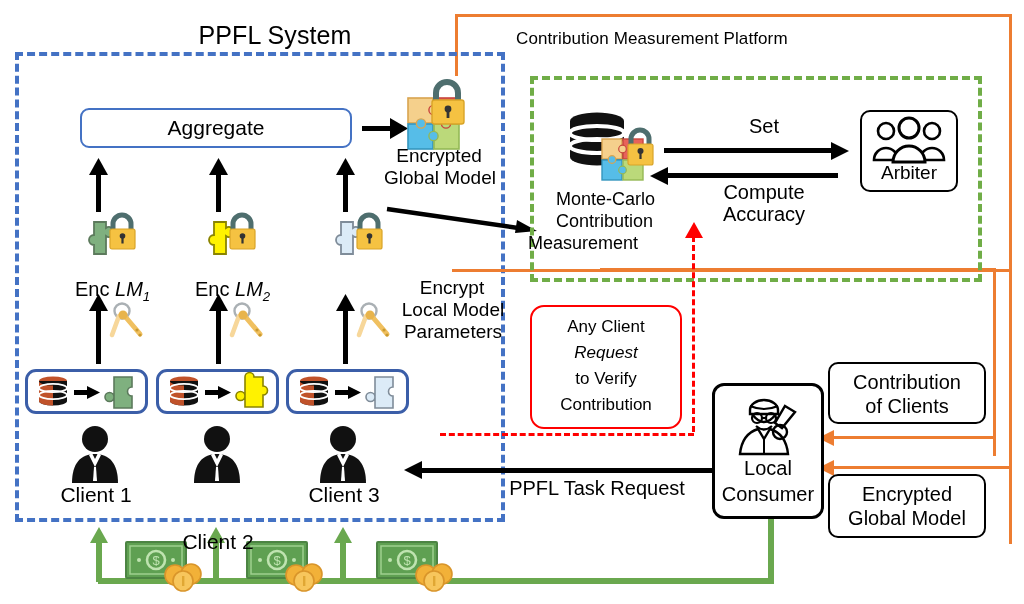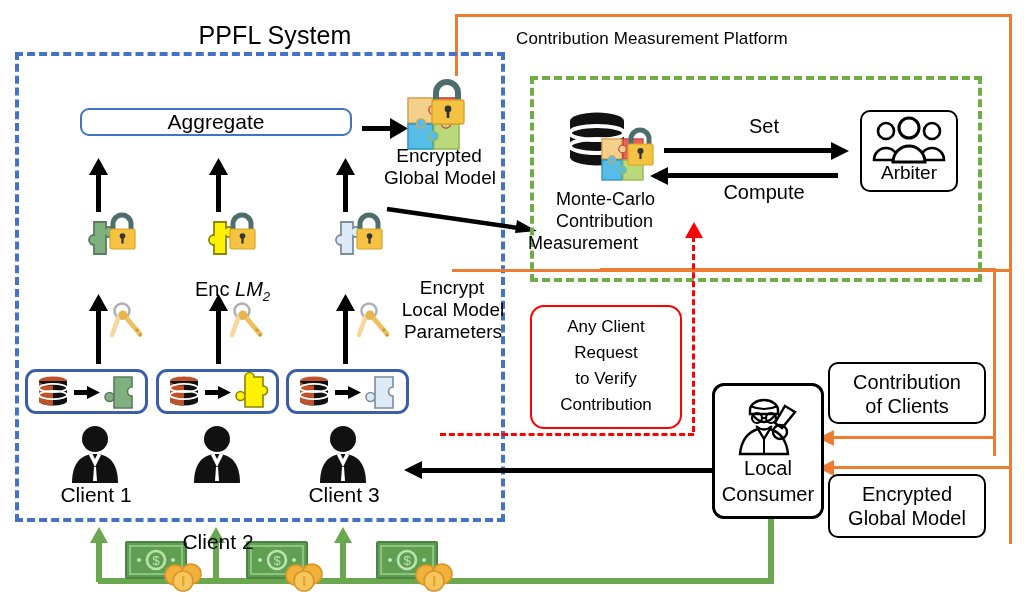--- a/index.html
+++ b/index.html
@@ -111,21 +111,21 @@
   <svg class="icon" style="left:413px;top:561px;" width="42" height="30" viewBox="0 0 42 30">
     <circle cx="13" cy="14" r="10" fill="#F2B138" stroke="#D9952A" stroke-width="1.6"></circle>
     <circle cx="29" cy="13" r="10" fill="#F2B138" stroke="#D9952A" stroke-width="1.6"></circle>
     <circle cx="21" cy="20" r="10" fill="#F7C65C" stroke="#D9952A" stroke-width="1.6"></circle>
     <rect x="20" y="15" width="2.4" height="10" fill="#E0A733"></rect>
   </svg>
 
   <div class="txt title ctr" style="left:150px;top:22px;width:250px;">PPFL System</div>
   <div class="abs dashed-blue" style="left:15px;top:52px;width:490px;height:470px;"></div>
 
-  <div class="abs rbox rbox-blue" style="left:80px;top:108px;width:272px;height:28px;">
+  <div class="abs rbox rbox-blue" style="left:80px;top:108px;width:272px;height:40px;">
     <span class="lbl" style="font-size:21px;">Aggregate</span>
   </div>
 
   <div class="abs" style="left:362px;top:126px;width:32px;height:5px;background:#000;"></div>
   <svg class="icon" style="left:390px;top:118px;" width="18" height="21" viewBox="0 0 18 21">
       <polygon points="18,10.5 0,0 0,21" fill="#000"></polygon>
     </svg>
 
   <svg class="icon" style="left:406px;top:88px;" width="62" height="62" viewBox="0 0 62 62">
     <rect x="2" y="10" width="25" height="25" fill="#F5D08C" stroke="#D9A44F" stroke-width="1.6"></rect>
@@ -161,20 +161,23 @@
 
   <svg class="icon" style="left:82px;top:218px;" width="40" height="40" viewBox="0 0 40 40">
     <path d="M12 4 h12 v6 a5 5 0 0 1 8 4 a5 5 0 0 1 -8 4 v18 H12 v-9 a5 5 0 0 1 -5-5 a5 5 0 0 1 5-5 z" fill="#7FB07F" stroke="#5C7A5C" stroke-width="1.8"></path>
   </svg>
   <svg class="icon" style="left:104px;top:210px;" width="36" height="42" viewBox="0 0 36 42">
     <path d="M9 21 V14 a9 9 0 0 1 18 0 V21" fill="none" stroke="#4E6E6E" stroke-width="5"></path>
     <rect x="6" y="19" width="25" height="20" rx="2" fill="#F5C242" stroke="#D9A428" stroke-width="1.2"></rect>
     <circle cx="18.5" cy="26" r="2.8" fill="#333"></circle>
       <rect x="17.4" y="27" width="2.2" height="6.5" fill="#333"></rect>
   </svg>
+  <div class="txt lbl ctr" style="left:44px;top:258px;width:115px;font-size:20px;">
+    <span>Enc </span><span class="ital-sub" style="font-style:italic;">LM</span><sub class="ital-sub" style="font-style:italic;">1</sub>
+  </div>
 
   <svg class="icon" style="left:202px;top:218px;" width="40" height="40" viewBox="0 0 40 40">
     <path d="M12 4 h12 v6 a5 5 0 0 1 8 4 a5 5 0 0 1 -8 4 v18 H12 v-9 a5 5 0 0 1 -5-5 a5 5 0 0 1 5-5 z" fill="#FFF200" stroke="#8A8400" stroke-width="1.8"></path>
   </svg>
   <svg class="icon" style="left:224px;top:210px;" width="36" height="42" viewBox="0 0 36 42">
     <path d="M9 21 V14 a9 9 0 0 1 18 0 V21" fill="none" stroke="#4E6E6E" stroke-width="5"></path>
     <rect x="6" y="19" width="25" height="20" rx="2" fill="#F5C242" stroke="#D9A428" stroke-width="1.2"></rect>
     <circle cx="18.5" cy="26" r="2.8" fill="#333"></circle>
       <rect x="17.4" y="27" width="2.2" height="6.5" fill="#333"></rect>
   </svg>
@@ -345,20 +348,21 @@
   <div class="abs" style="left:664px;top:148px;width:172px;height:4.5px;background:#000;"></div>
   <svg class="icon" style="left:831px;top:142px;" width="18" height="18" viewBox="0 0 18 18">
       <polygon points="18,9 0,0 0,18" fill="#000"></polygon>
     </svg>
 
   <svg class="icon" style="left:650px;top:167px;" width="18" height="18" viewBox="0 0 18 18">
       <polygon points="0,9 18,0 18,18" fill="#000"></polygon>
     </svg>
   <div class="abs" style="left:666px;top:173px;width:172px;height:4.5px;background:#000;"></div>
   <div class="txt lbl ctr" style="left:676px;top:182px;width:176px;font-size:20px;">Compute</div>
+  <div class="txt lbl ctr" style="left:676px;top:204px;width:176px;font-size:20px;">Accuracy</div>
 
   <div class="abs rbox rbox-black-thin" style="left:860px;top:110px;width:98px;height:82px;"></div>
   <svg class="icon" style="left:872px;top:118px;" width="74" height="46" viewBox="0 0 74 46">
     <circle cx="14" cy="13" r="8" fill="#fff" stroke="#000" stroke-width="2.6"></circle>
     <path d="M2 42 a12 12 0 0 1 24 0 z" fill="#fff" stroke="#000" stroke-width="2.6"></path>
     <circle cx="60" cy="13" r="8" fill="#fff" stroke="#000" stroke-width="2.6"></circle>
     <path d="M48 42 a12 12 0 0 1 24 0 z" fill="#fff" stroke="#000" stroke-width="2.6"></path>
     <circle cx="37" cy="10" r="10" fill="#fff" stroke="#000" stroke-width="3"></circle>
     <path d="M21 44 a16 16 0 0 1 32 0 z" fill="#fff" stroke="#000" stroke-width="3"></path>
   </svg>
@@ -366,28 +370,29 @@
 
   <div class="abs" style="left:692px;top:236px;width:0;height:196px;border-left:3px dashed #FF0000;"></div>
   <svg class="icon" style="left:685px;top:222px;" width="18" height="16" viewBox="0 0 18 16">
       <polygon points="9,0 18,16 0,16" fill="#FF0000"></polygon>
     </svg>
 
   <div class="abs" style="left:440px;top:433px;width:254px;height:0;border-top:3px dashed #FF0000;"></div>
 
   <div class="abs rbox rbox-red" style="left:530px;top:305px;width:152px;height:124px;flex-direction:column;"></div>
   <div class="txt lbl-sm ctr" style="left:530px;top:318px;width:152px;font-size:17px;">Any Client</div>
-  <div class="txt lbl-sm ctr" style="left:530px;top:344px;width:152px;font-size:17px;">Request</div>
+  <div class="txt lbl-sm ctr" style="left:530px;top:344px;width:152px;font-size:17px;font-style:italic;">Request</div>
   <div class="txt lbl-sm ctr" style="left:530px;top:370px;width:152px;font-size:17px;">to Verify</div>
   <div class="txt lbl-sm ctr" style="left:530px;top:396px;width:152px;font-size:17px;">Contribution</div>
 
   <div class="abs" style="left:420px;top:468px;width:292px;height:4.5px;background:#000;"></div>
   <svg class="icon" style="left:404px;top:461px;" width="18" height="18" viewBox="0 0 18 18">
       <polygon points="0,9 18,0 18,18" fill="#000"></polygon>
     </svg>
+  <div class="txt lbl ctr" style="left:490px;top:478px;width:214px;font-size:20px;">PPFL Task Request</div>
 
   <div class="abs rbox rbox-black" style="left:712px;top:383px;width:112px;height:136px;"></div>
   <svg class="icon" style="left:730px;top:392px;" width="78" height="64" viewBox="0 0 78 64">
     <path d="M20 18 a14 10 0 0 1 28 0 v4 h-28 z" fill="none" stroke="#000" stroke-width="2.4"></path>
     <path d="M20 14 q14 6 28 0" fill="none" stroke="#000" stroke-width="2.2"></path>
     <path d="M22 22 q12 16 24 0" fill="none" stroke="#000" stroke-width="2.4"></path>
     <circle cx="27" cy="26" r="5" fill="none" stroke="#000" stroke-width="2.2"></circle>
     <circle cx="41" cy="26" r="5" fill="none" stroke="#000" stroke-width="2.2"></circle>
     <line x1="32" y1="26" x2="36" y2="26" stroke="#000" stroke-width="2.2"></line>
     <path d="M26 34 q8 7 16 0" fill="none" stroke="#000" stroke-width="2.2"></path>

